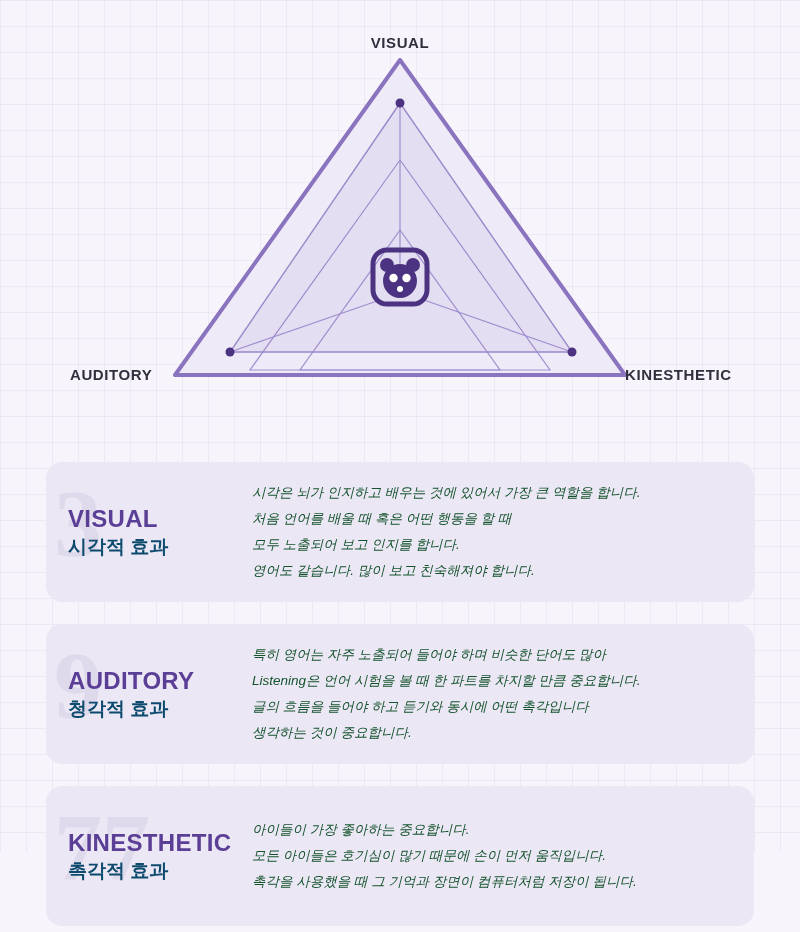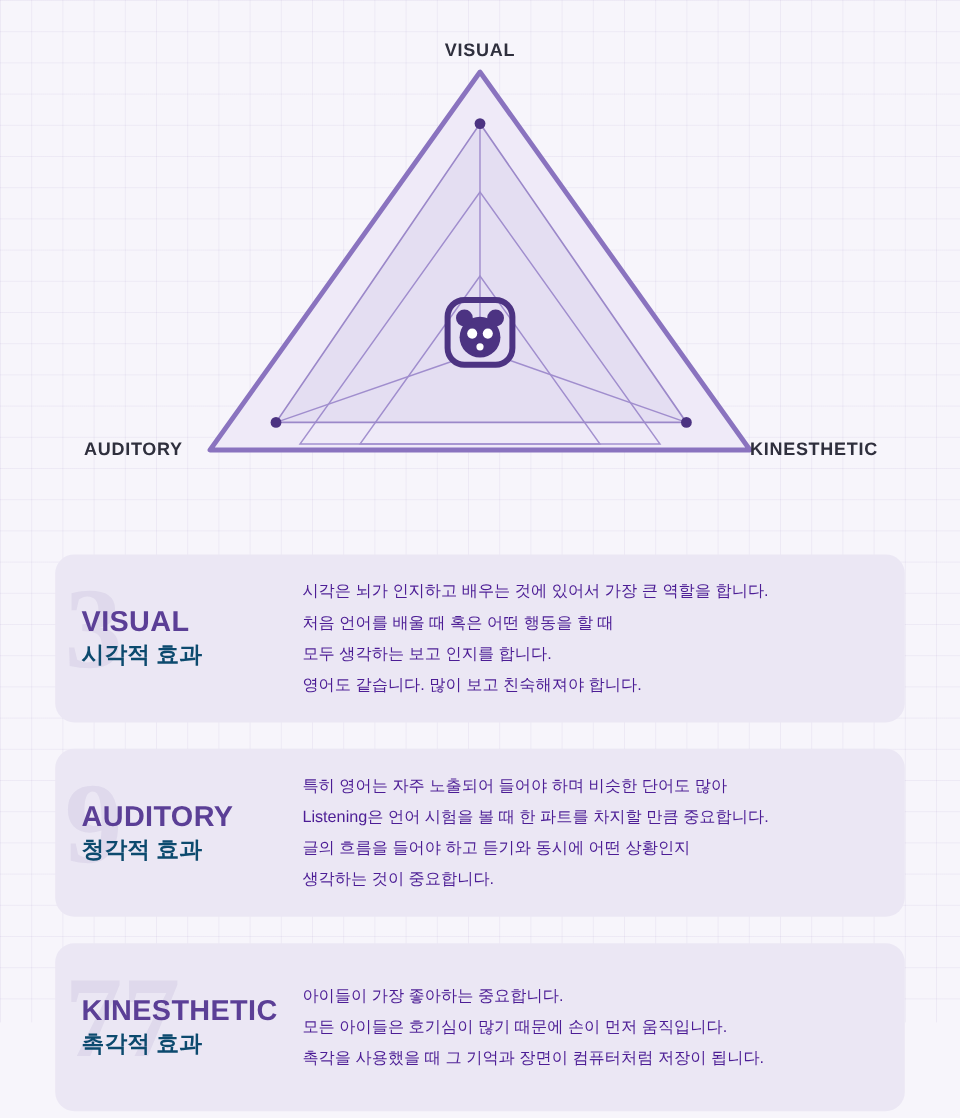--- a/index.html
+++ b/index.html
@@ -104,21 +104,22 @@
   }
   .card-body {
     flex: 1 1 auto;
     padding: 6px 24px 6px 0;
     z-index: 2;
   }
   .card-body p {
     margin: 0 0 6px 0;
     font-size: 13.5px;
     line-height: 1.5;
-    color: #4c1d95;
+    color: #14532d;
+    font-style: italic;
   }
   .card-body p:last-child { margin-bottom: 0; }
 </style>
 </head>
 <body>
 
 <div class="page">
   <div class="grid-bg"></div>
 
   <div class="chart-area">
@@ -160,35 +161,35 @@
 
     <div class="card">
       <div class="card-ghost">3</div>
       <div class="card-left">
         <div class="card-title-en">VISUAL</div>
         <div class="card-title-ko">시각적 효과</div>
       </div>
       <div class="card-body">
         <p>시각은 뇌가 인지하고 배우는 것에 있어서 가장 큰 역할을 합니다.</p>
         <p>처음 언어를 배울 때 혹은 어떤 행동을 할 때</p>
-        <p>모두 생각하는 보고 인지를 합니다.</p>
+        <p>모두 노출되어 보고 인지를 합니다.</p>
         <p>영어도 같습니다. 많이 보고 친숙해져야 합니다.</p>
       </div>
     </div>
 
     <div class="card">
       <div class="card-ghost">9</div>
       <div class="card-left">
         <div class="card-title-en">AUDITORY</div>
         <div class="card-title-ko">청각적 효과</div>
       </div>
       <div class="card-body">
         <p>특히 영어는 자주 노출되어 들어야 하며 비슷한 단어도 많아</p>
         <p>Listening은 언어 시험을 볼 때 한 파트를 차지할 만큼 중요합니다.</p>
-        <p>글의 흐름을 들어야 하고 듣기와 동시에 어떤 상황인지</p>
+        <p>글의 흐름을 들어야 하고 듣기와 동시에 어떤 촉각입니다</p>
         <p>생각하는 것이 중요합니다.</p>
       </div>
     </div>
 
     <div class="card">
       <div class="card-ghost">77</div>
       <div class="card-left">
         <div class="card-title-en">KINESTHETIC</div>
         <div class="card-title-ko">촉각적 효과</div>
       </div>

